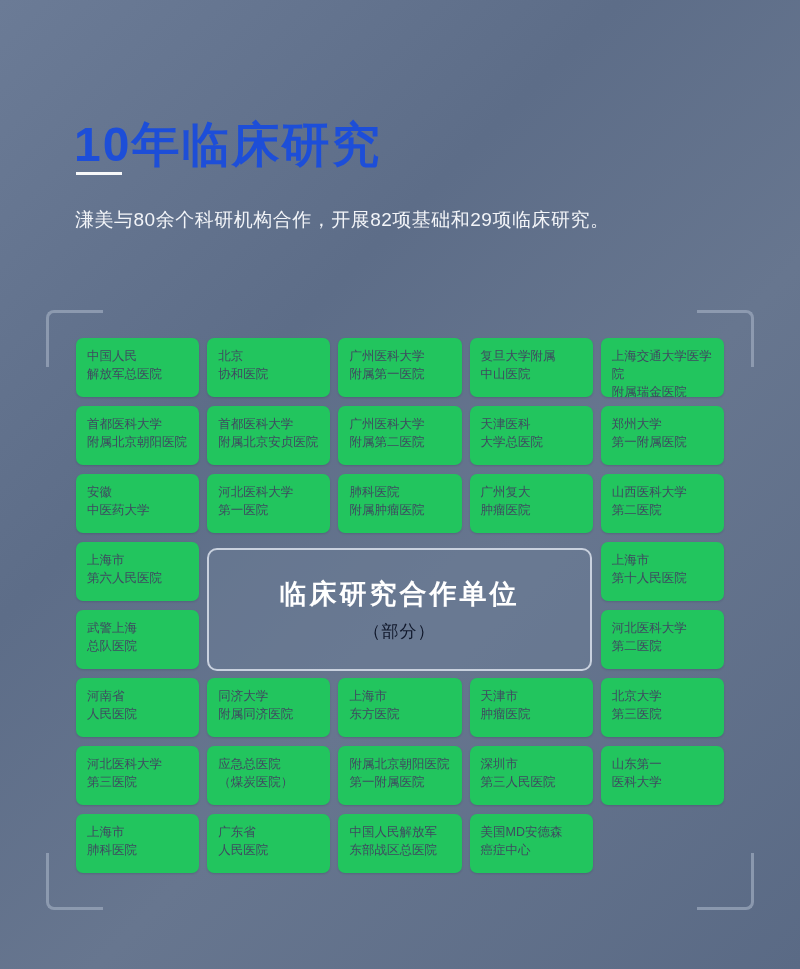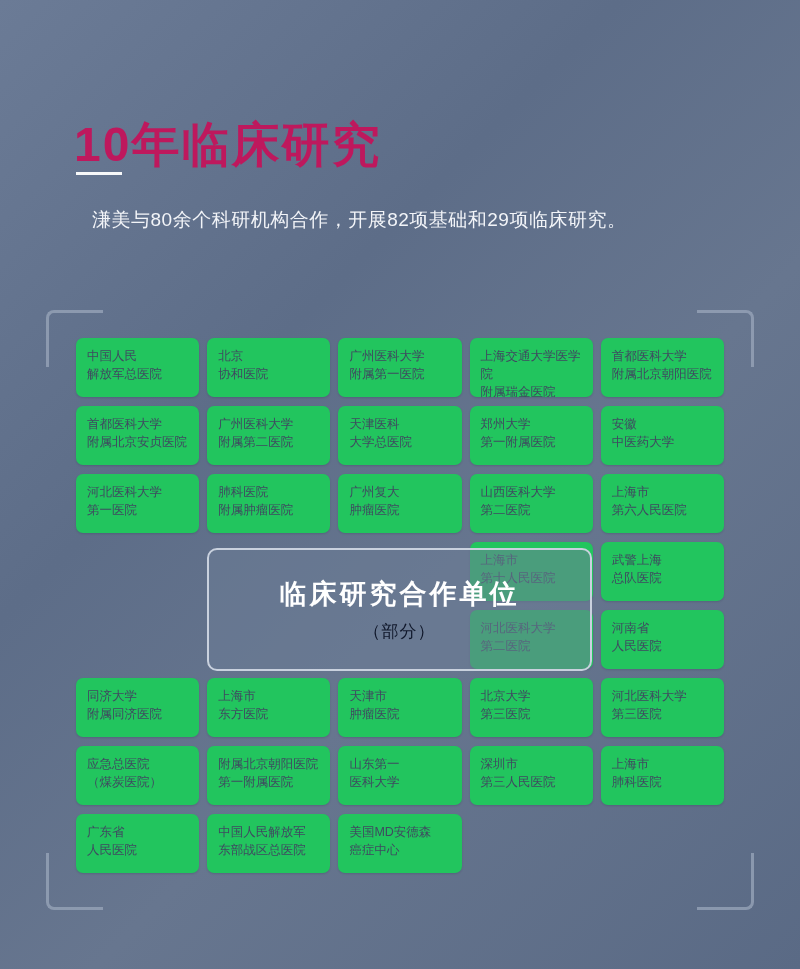--- a/index.html
+++ b/index.html
@@ -21,35 +21,35 @@
     height: 969px;
     box-sizing: border-box;
   }
   .headline {
     position: absolute;
     left: 74px;
     top: 84px;
     font-size: 48px;
     font-weight: bold;
     letter-spacing: 2px;
-    color: #be185d;
+    color: #1d4ed8;
     line-height: 1.2;
   }
   .rule {
     position: absolute;
     left: 76px;
     top: 172px;
     width: 46px;
     height: 3px;
     background: #ffffff;
     opacity: 0.95;
   }
   .subhead {
     position: absolute;
-    left: 92px;
+    left: 75px;
     top: 207px;
     font-size: 19px;
     color: #f2f4f8;
     letter-spacing: 0.5px;
   }
   
   .frame {
     position: absolute;
     left: 46px;
     top: 310px;
@@ -141,20 +141,22 @@
     <span class="corner br"></span>
   </div>
 
   <div class="grid" id="institution-grid">
       <div class="cell">中国人民
 解放军总医院</div>
       <div class="cell">北京
 协和医院</div>
       <div class="cell">广州医科大学
 附属第一医院</div>
+      <div class="cell">复旦大学附属
+中山医院</div>
       <div class="cell">上海交通大学医学院
 附属瑞金医院</div>
       <div class="cell">首都医科大学
 附属北京朝阳医院</div>
       <div class="cell">首都医科大学
 附属北京安贞医院</div>
       <div class="cell">广州医科大学
 附属第二医院</div>
       <div class="cell">天津医科
 大学总医院</div>
@@ -193,24 +195,24 @@
       <div class="cell">天津市
 肿瘤医院</div>
       <div class="cell">北京大学
 第三医院</div>
       <div class="cell">河北医科大学
 第三医院</div>
       <div class="cell">应急总医院
 （煤炭医院）</div>
       <div class="cell">附属北京朝阳医院
 第一附属医院</div>
+      <div class="cell">深圳市
+第三人民医院</div>
       <div class="cell">山东第一
 医科大学</div>
-      <div class="cell">深圳市
-第三人民医院</div>
       <div class="cell">上海市
 肺科医院</div>
       <div class="cell">广东省
 人民医院</div>
       <div class="cell">中国人民解放军
 东部战区总医院</div>
       <div class="cell">美国MD安德森
 癌症中心</div>
     </div>
 

